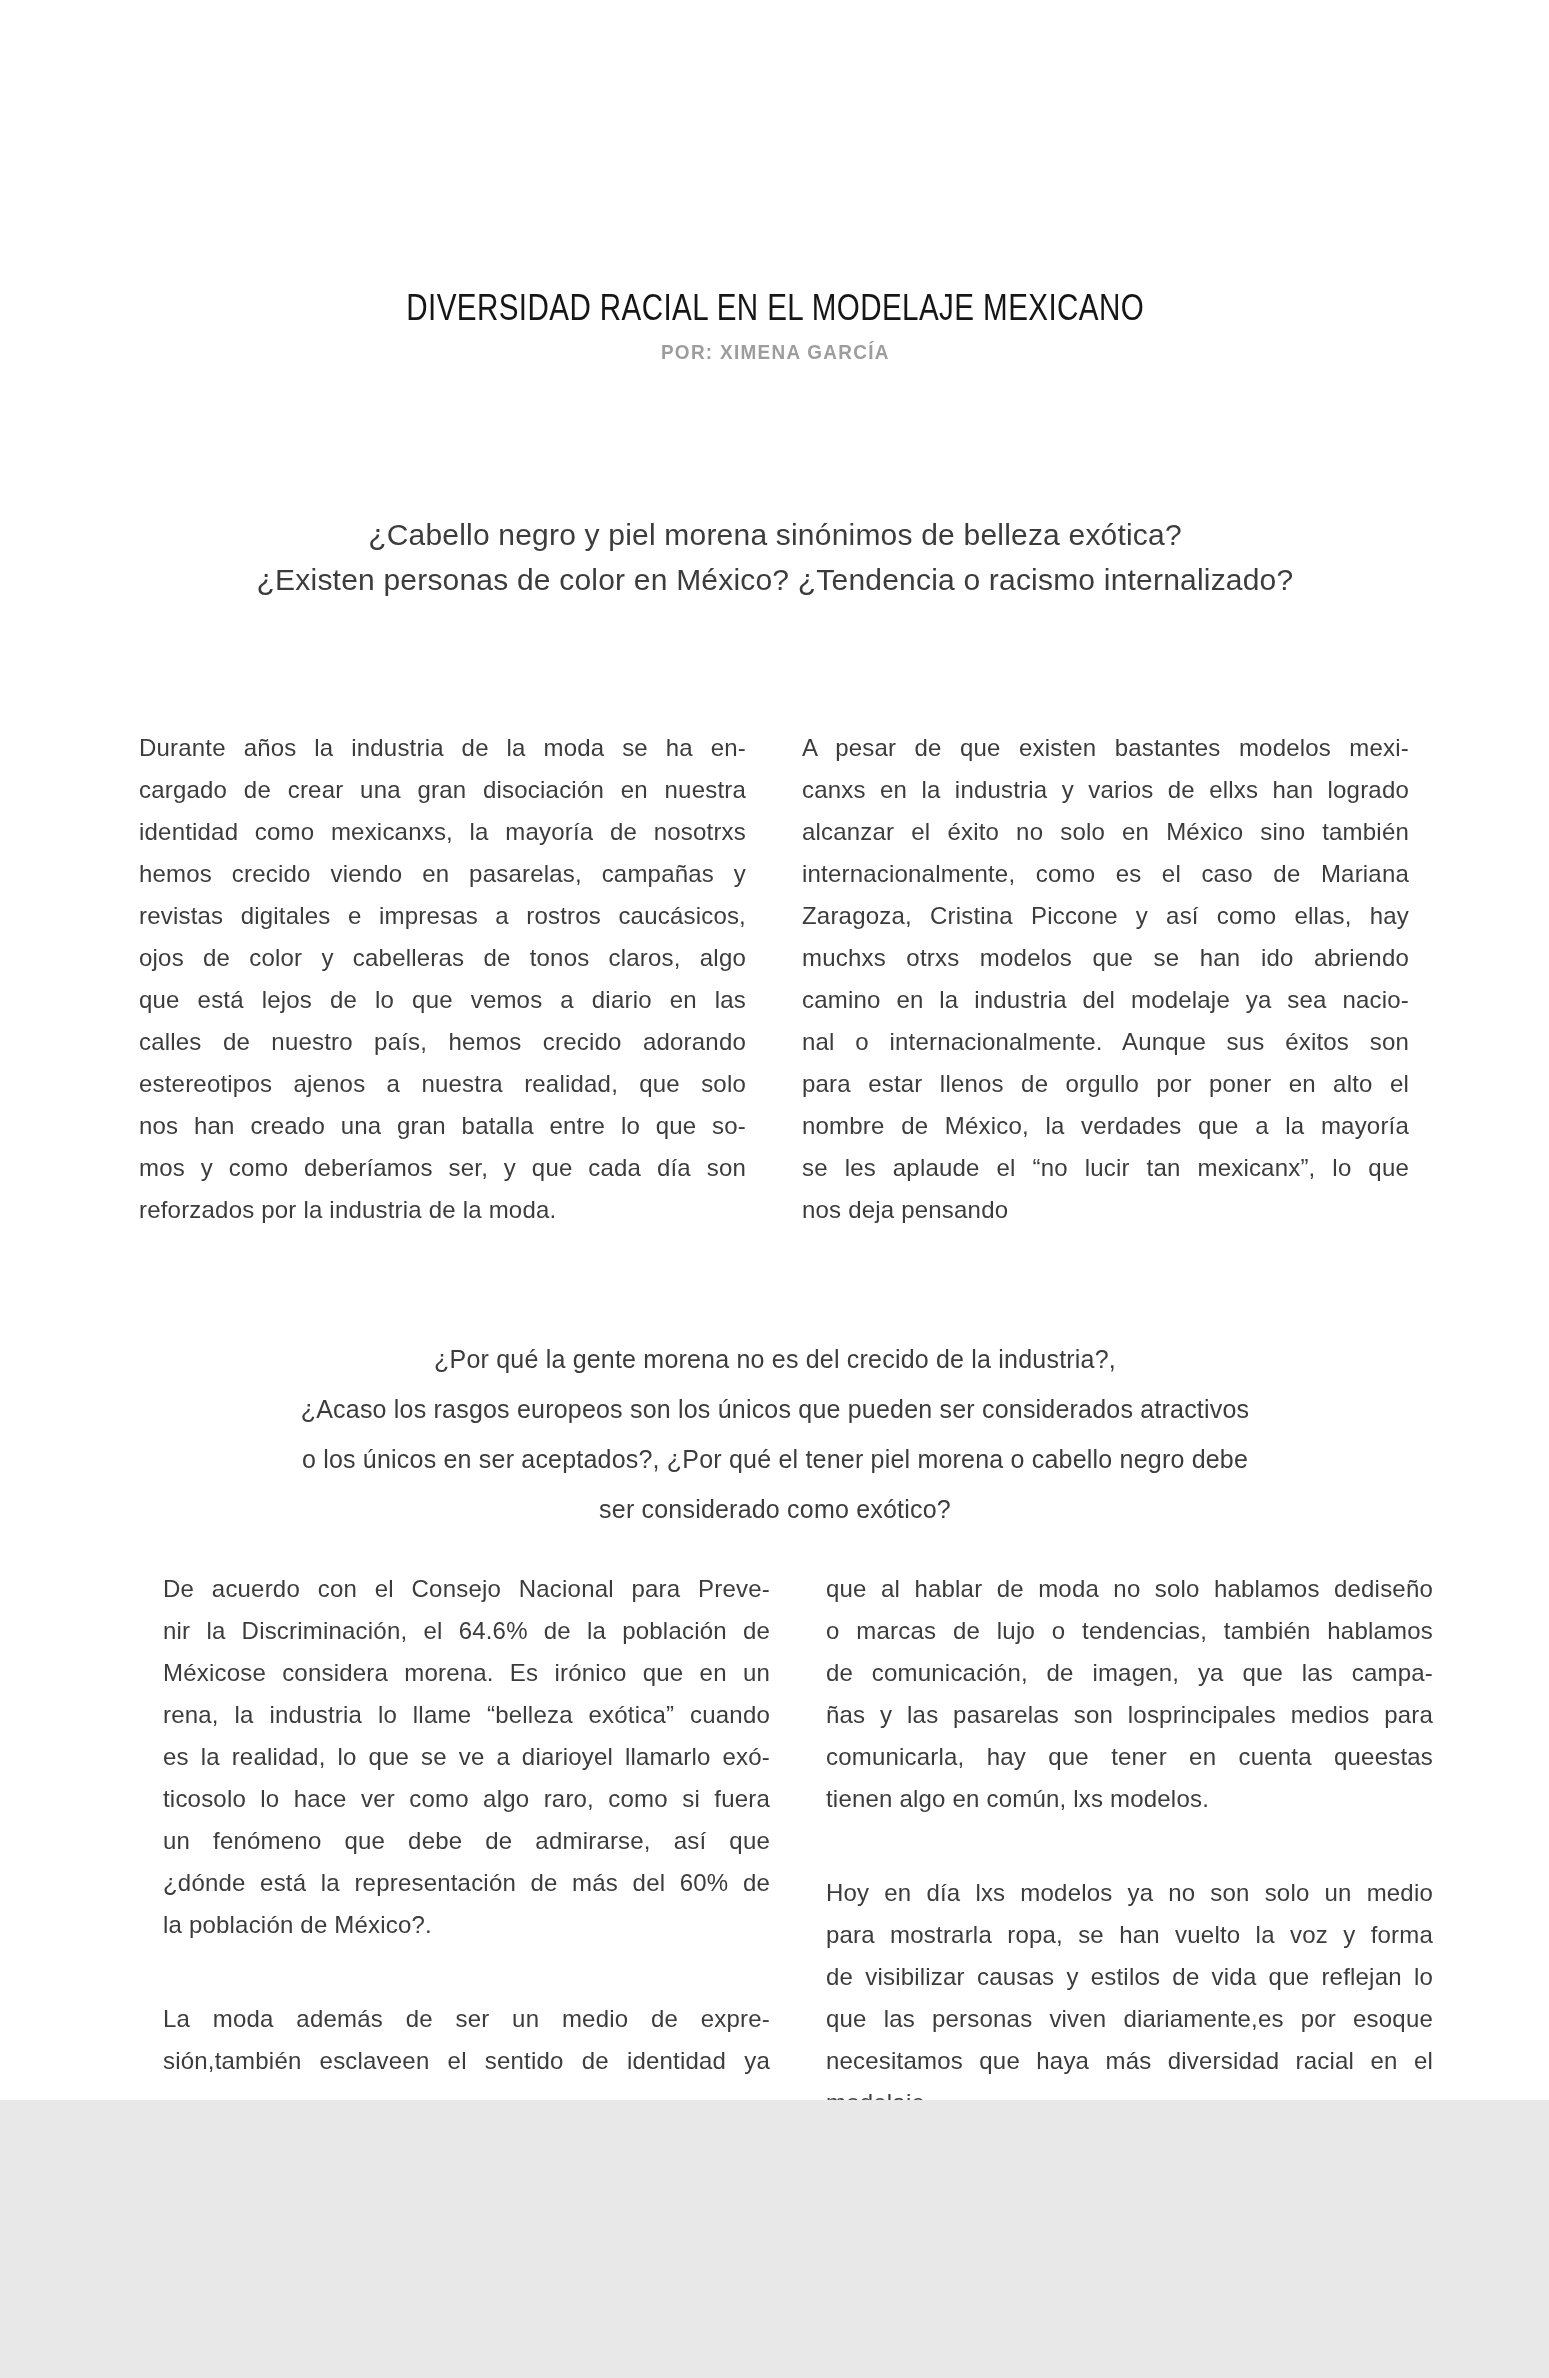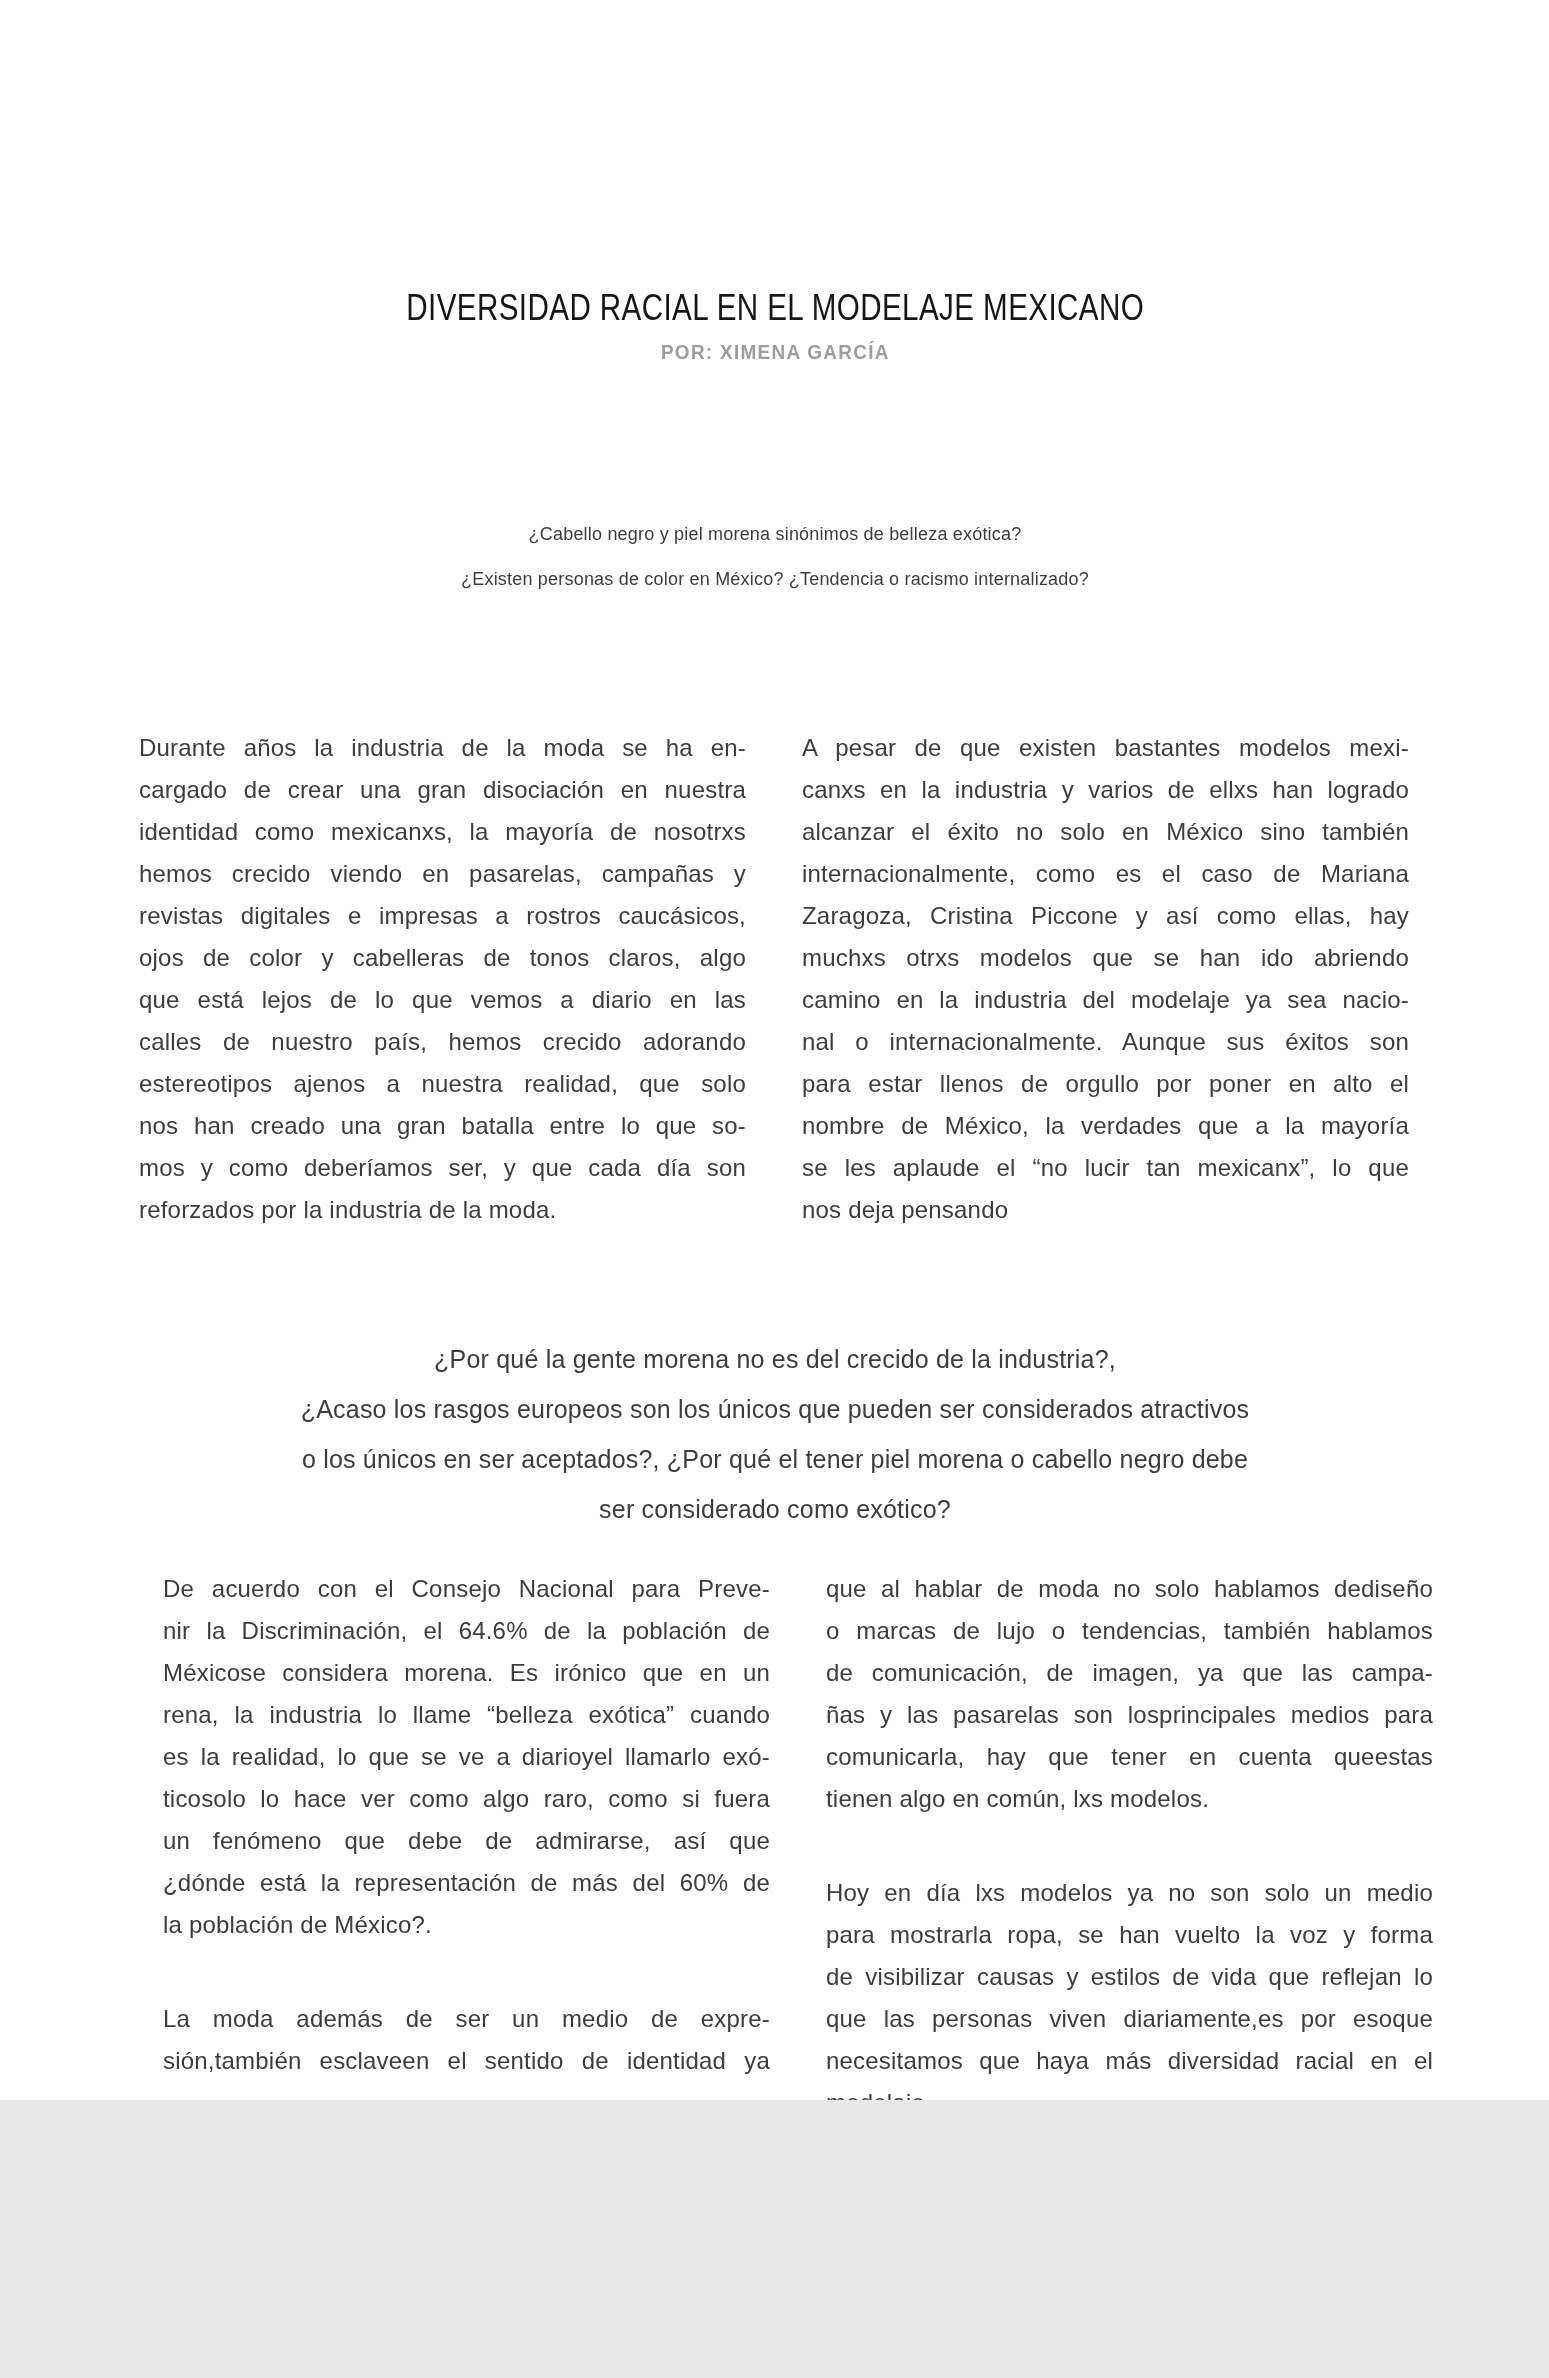--- a/index.html
+++ b/index.html
@@ -52,21 +52,21 @@
   }
   
   .intro-block {
     position: absolute;
     top: 512px;
     left: 150px;
     width: 1250px;
   }
   .intro-block .line {
     line-height: 45px;
-    font-size: 18px;
+    font-size: 30px;
     text-align: right;
     text-align-last: center;
     letter-spacing: 0.2px;
   }
   .pull-quote {
     position: absolute;
     top: 1334px;
     left: 150px;
     width: 1250px;
   }

